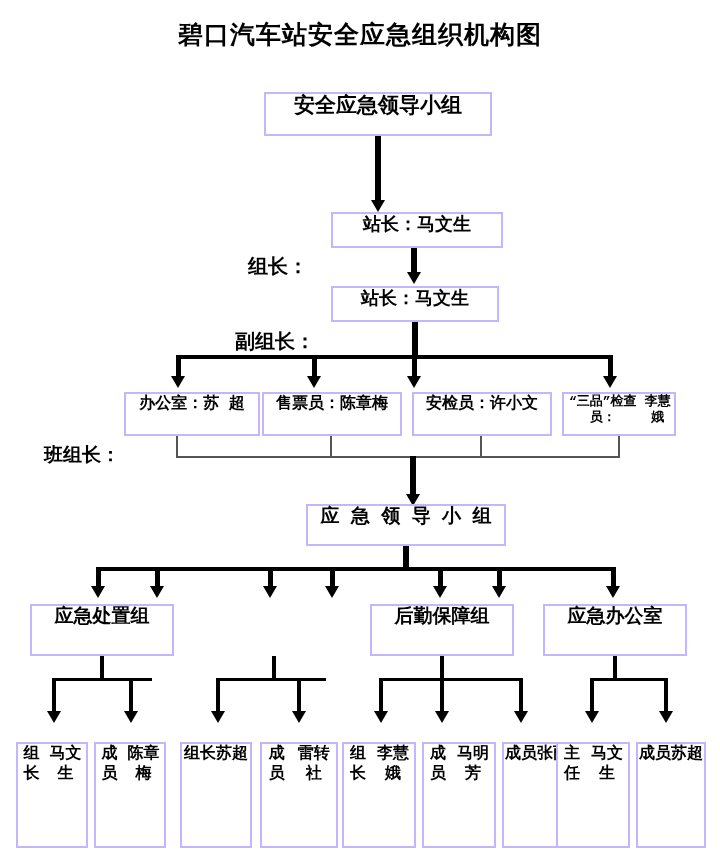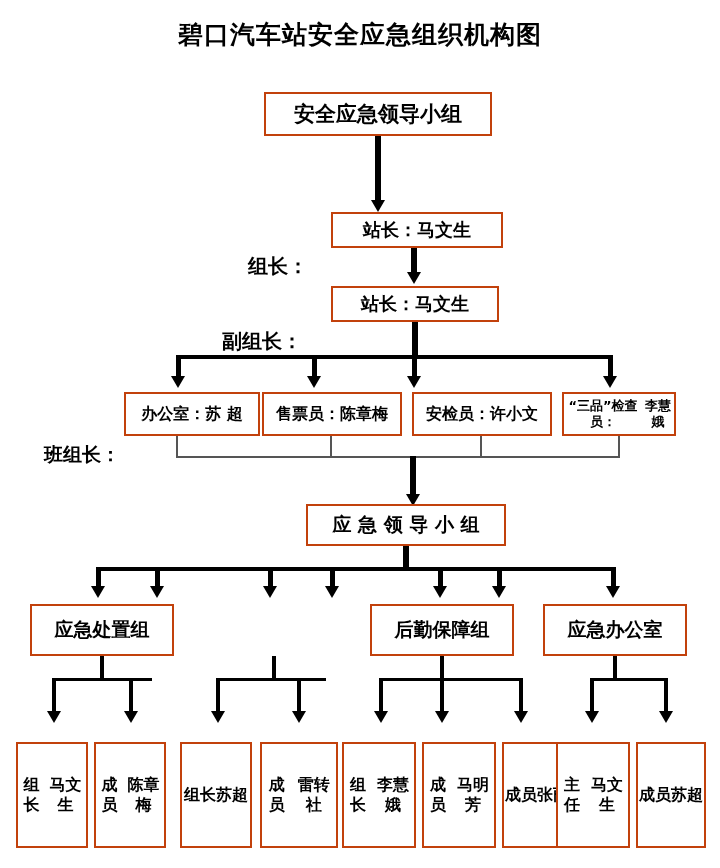--- a/index.html
+++ b/index.html
@@ -26,29 +26,30 @@
     left: 0;
     top: 18px;
     width: 720px;
     text-align: center;
     font-size: 25px;
     font-weight: bold;
     letter-spacing: 1px;
   }
   .box {
     position: absolute;
-    border: 2px solid #c2410c;
+    border: 2px solid #c4b5fd;
     box-sizing: border-box;
     display: flex;
-    align-items: center;
+    align-items: flex-start;
     justify-content: center;
     text-align: center;
     font-weight: bold;
     background: #fff;
     line-height: 1.25;
+    font-family: Liberation Mono, monospace;
   }
   .label {
     position: absolute;
     font-weight: bold;
     display: flex;
     align-items: center;
     white-space: nowrap;
     margin-top: 40px;
   }
   .twoline {
@@ -93,21 +94,21 @@
   <div class="label" style="left:248px; top:209px; height:34px; font-size:20px;">
     <span>组长：</span>
   </div>
   <div class="box" style="left:331px; top:212px; width:172px; height:36px; font-size:18px;">
     <span>站长：马文生</span>
   </div>
 
   <div class="vline" style="left:411px; top:248px; width:6px; height:28px;"></div>
   <div class="arrow" style="left:407px; top:272px;"></div>
 
-  <div class="label" style="left:222px; top:284px; height:34px; font-size:20px;">
+  <div class="label" style="left:235px; top:284px; height:34px; font-size:20px;">
     <span>副组长：</span>
   </div>
   <div class="box" style="left:331px; top:286px; width:168px; height:36px; font-size:18px;">
     <span>站长：马文生</span>
   </div>
 
   <div class="vline" style="left:412px; top:322px; width:6px; height:36px;"></div>
   <div class="hline" style="left:176px; top:355px; width:436px; height:4px;"></div>
   <div class="vline" style="left:176px; top:355px; width:5px; height:24px;"></div>
   <div class="arrow" style="left:171px; top:376px;"></div>

